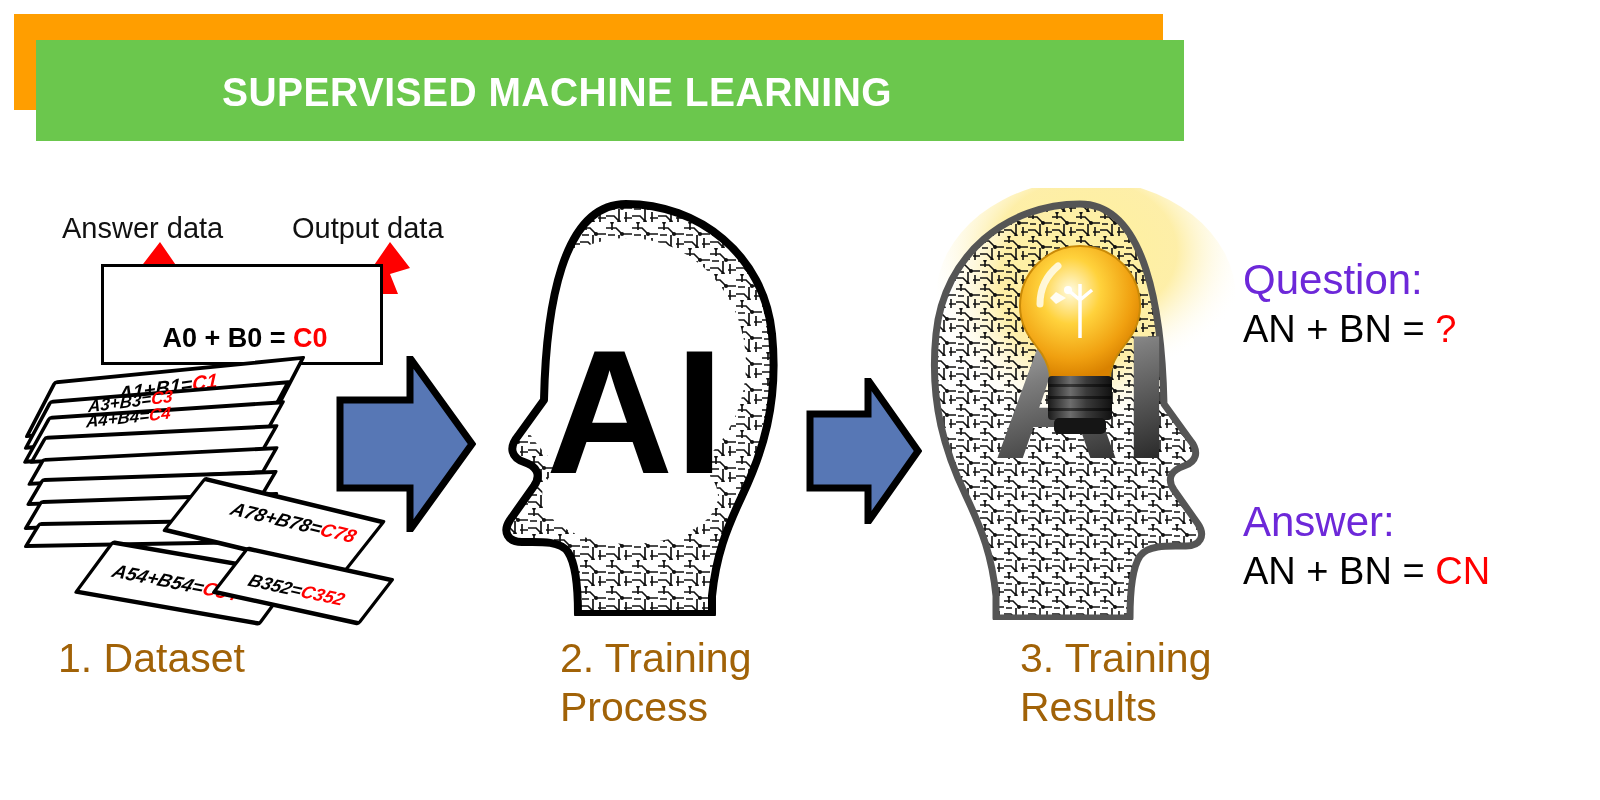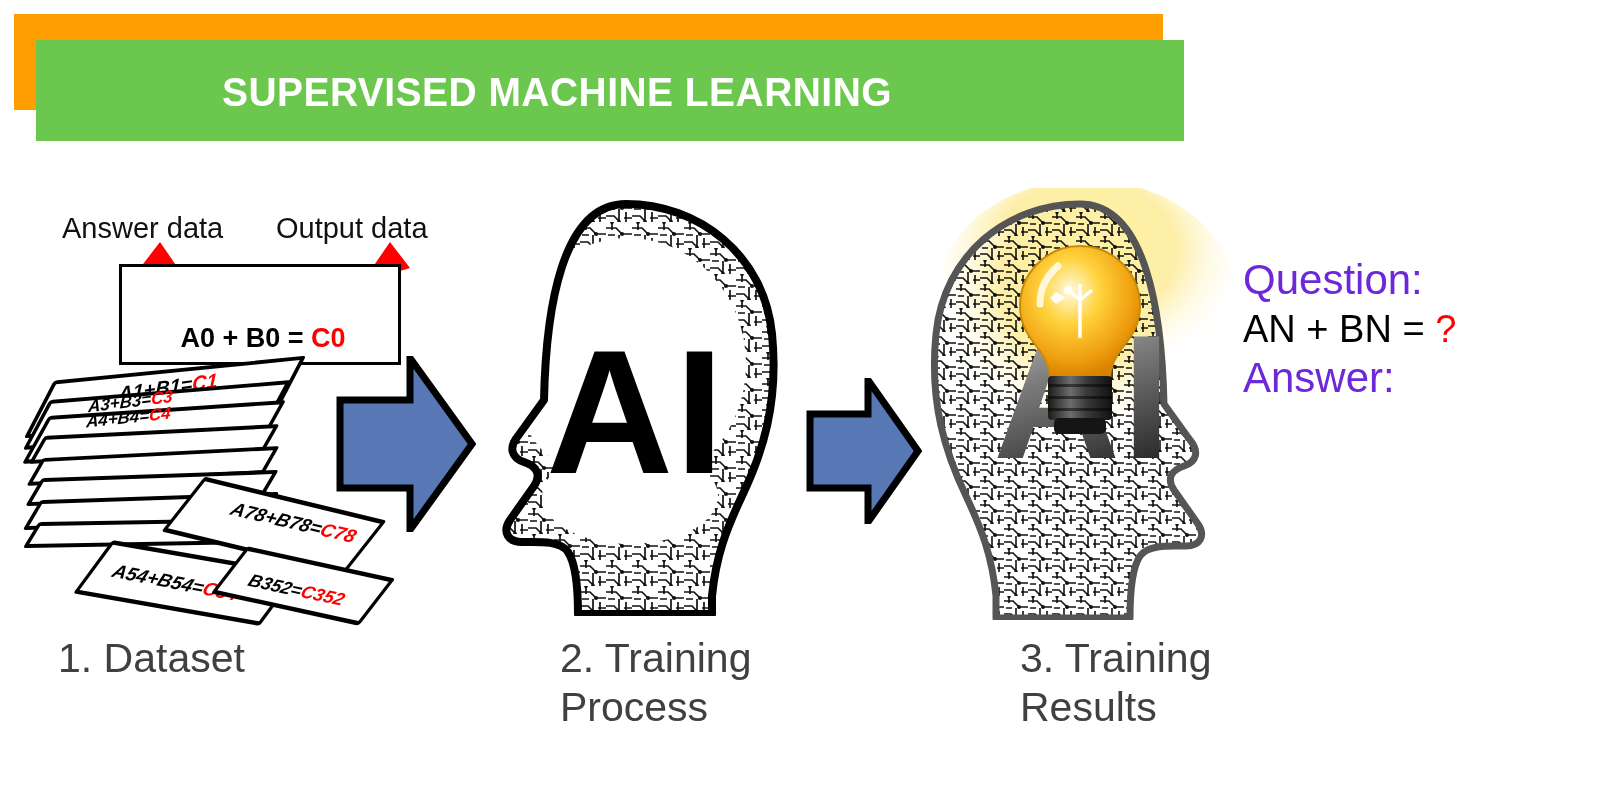--- a/index.html
+++ b/index.html
@@ -49,45 +49,45 @@
     white-space: nowrap;
     transform: scaleX(0.95);
     transform-origin: left center;
   }
 
   
   .stage-caption {
     position: absolute;
     font-size: 41px;
     line-height: 49px;
-    color: #404040;
+    color: #a16207;
     white-space: pre-line;
   }
 
   
   #label-input {
     position: absolute;
     left: 62px;
     top: 212px;
     font-size: 29px;
     color: #111;
     white-space: nowrap;
   }
   #label-output {
     position: absolute;
-    left: 276px;
+    left: 292px;
     top: 212px;
     font-size: 29px;
     color: #111;
     white-space: nowrap;
     text-align: center;
   }
   #sample-box {
     position: absolute;
-    left: 119px;
+    left: 101px;
     top: 264px;
     width: 282px;
     height: 101px;
     border: 3px solid #000;
     background: #fff;
     box-sizing: border-box;
   }
   #sample-eq {
     position: absolute;
     left: 0;
@@ -159,21 +159,21 @@
     line-height: 48px;
     white-space: nowrap;
   }
   .qa-eq {
     font-size: 38px;
     color: #000000;
     line-height: 50px;
     white-space: nowrap;
   }
   .qa-eq .red { color: #FF0000; }
-  #qa-answer-block { }
+  #qa-answer-block { margin-top: 144px; }
 </style>
 </head>
 <body>
 
 <div id="banner-orange"></div>
 <div id="banner-green"></div>
 <div id="banner-title">SUPERVISED MACHINE LEARNING</div>
 
 <div id="label-input">Answer data</div>
 <div id="label-output">Output data</div>
@@ -403,14 +403,17 @@
 <div class="stage-caption" id="caption-3">3. Training
 Results</div>
 
 <div id="results-panel">
   <div class="qa-head">Question:</div>
   <div class="qa-eq">
     <span>AN + BN = </span><span class="red">?</span>
   </div>
   <div id="qa-answer-block">
     <div class="qa-head">Answer:</div>
+    <div class="qa-eq">
+      <span>AN + BN = </span><span class="red">CN</span>
+    </div>
   </div>
 </div>
 
 </body></html>

